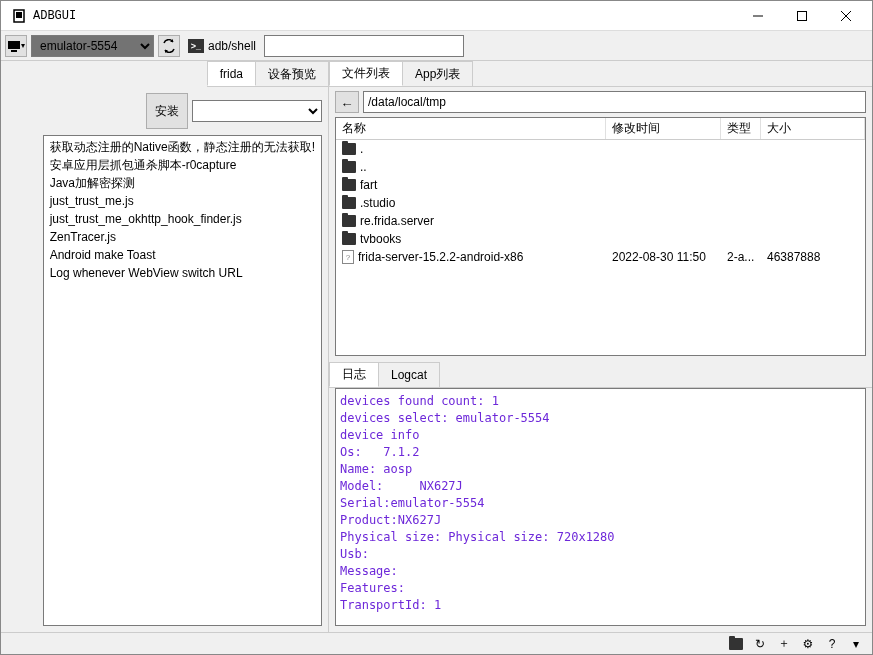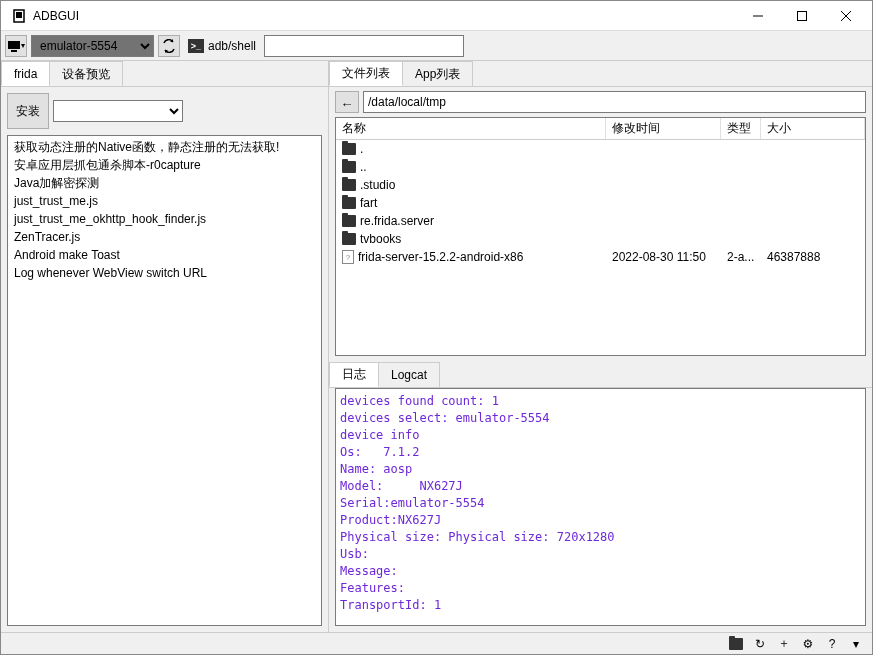--- a/index.html
+++ b/index.html
@@ -1,28 +1,28 @@
 <!DOCTYPE html>
 <html><head>
 <meta charset="utf-8">
 <style>
 * { box-sizing: border-box; margin: 0; padding: 0; }
 body { font-family: "Microsoft YaHei", "Segoe UI", Arial, sans-serif; font-size: 12px; background: #f0f0f0; width: 873px; height: 655px; overflow: hidden; border: 1px solid #888; }
-.titlebar { height: 30px; background: #fff; display: flex; align-items: center; padding: 0 4px; border-bottom: 1px solid #ddd; }
+.titlebar { height: 30px; background: #fff; display: flex; align-items: center; padding: 0 4px; border-bottom: 1px solid #ddd; font-family: Liberation Mono, monospace; }
 .title-icon { width: 16px; height: 16px; margin: 0 6px; }
 .title-text { flex: 1; font-size: 12px; }
 .win-btn { width: 44px; height: 28px; display: flex; align-items: center; justify-content: center; cursor: pointer; font-family: "Segoe MDL2 Assets", Arial; font-size: 10px; }
 .toolbar { height: 30px; background: #f0f0f0; display: flex; align-items: center; padding: 2px 4px; gap: 4px; border-bottom: 1px solid #ccc; }
 .tb-icon { width: 22px; height: 22px; display: flex; align-items: center; justify-content: center; border: 1px solid #adadad; background: #e1e1e1; cursor: pointer; }
 .device-select { width: 123px; height: 22px; border: 1px solid #7a7a7a; padding: 0 4px; background: #737373; font-size: 12px; }
 .shell-input { flex: 0 0 200px; height: 22px; border: 1px solid #7a7a7a; padding: 0 4px; }
 .shell-label { padding: 0 4px; display: flex; align-items: center; gap: 4px; }
 .shell-label-icon { width: 16px; height: 14px; background: #333; display: inline-flex; align-items: center; justify-content: center; color: #fff; font-size: 9px; font-weight: bold; }
 .main { display: flex; height: calc(100% - 82px); }
-.left-panel { width: 328px; display: flex; flex-direction: column; border-right: 1px solid #ccc; }
+.left-panel { width: 328px; display: flex; flex-direction: column; border-right: 1px solid #ccc; align-items: flex-end; }
 .right-panel { flex: 1; display: flex; flex-direction: column; }
 .tabs { display: flex; background: #f0f0f0; height: 26px; border-bottom: 1px solid #ccc; }
 .tab { padding: 4px 12px; border: 1px solid #ccc; border-bottom: none; background: #f0f0f0; cursor: pointer; margin-right: -1px; font-size: 12px; display: flex; align-items: center; }
 .tab.active { background: #fff; border-bottom: 1px solid #fff; position: relative; z-index: 1; }
 .frida-controls { padding: 6px; display: flex; gap: 4px; align-items: center; }
 .install-btn { height: 36px; padding: 0 8px; border: 1px solid #adadad; background: #e1e1e1; cursor: pointer; font-size: 12px; }
 .frida-select { flex: 0 0 130px; height: 22px; border: 1px solid #7a7a7a; background: #fff; }
 .script-list { flex: 1; border: 1px solid #7a7a7a; margin: 0 6px 6px 6px; background: #fff; overflow-y: auto; padding: 2px; }
 .script-item { padding: 1px 4px; cursor: pointer; font-size: 12px; line-height: 16px; }
 .path-bar { display: flex; padding: 4px 6px; gap: 4px; align-items: center; }
@@ -156,30 +156,30 @@
               <span class="folder-icon"></span>
               <span>..</span>
             </div>
             <div class="fr-mtime"></div>
             <div class="fr-type"></div>
             <div class="fr-size"></div>
           </div>
           <div class="file-row">
             <div class="fr-name">
               <span class="folder-icon"></span>
+              <span>fart</span>
+            </div>
+            <div class="fr-mtime"></div>
+            <div class="fr-type"></div>
+            <div class="fr-size"></div>
+          </div>
+          <div class="file-row">
+            <div class="fr-name">
+              <span class="folder-icon"></span>
               <span>.studio</span>
-            </div>
-            <div class="fr-mtime"></div>
-            <div class="fr-type"></div>
-            <div class="fr-size"></div>
-          </div>
-          <div class="file-row">
-            <div class="fr-name">
-              <span class="folder-icon"></span>
-              <span>fart</span>
             </div>
             <div class="fr-mtime"></div>
             <div class="fr-type"></div>
             <div class="fr-size"></div>
           </div>
           <div class="file-row">
             <div class="fr-name">
               <span class="folder-icon"></span>
               <span>re.frida.server</span>
             </div>

